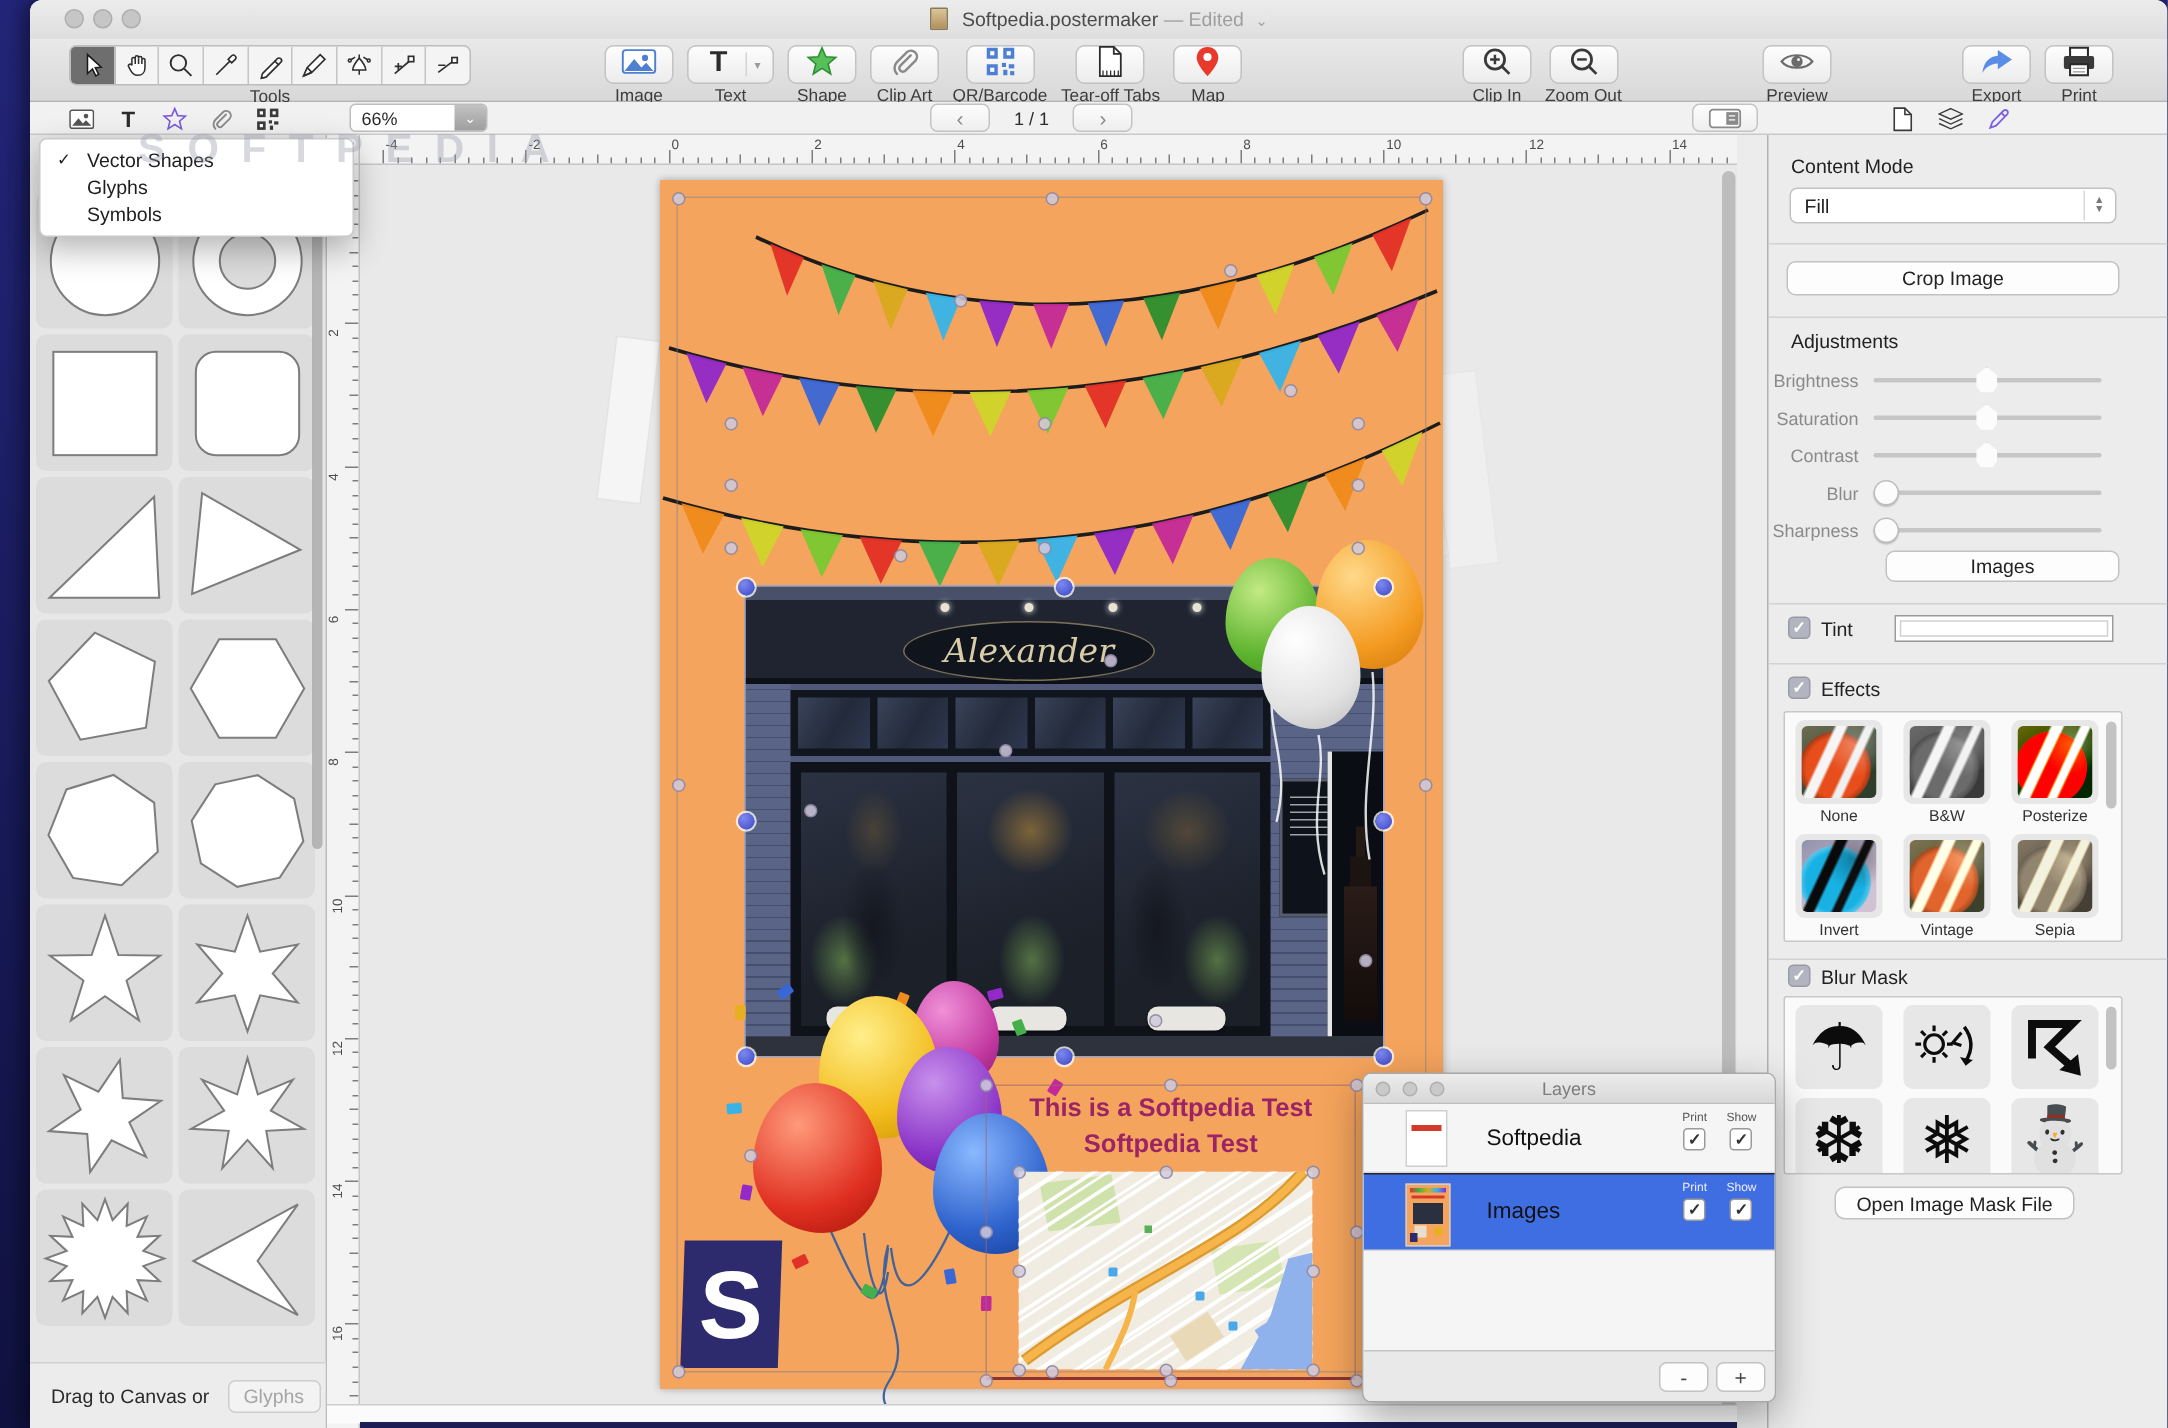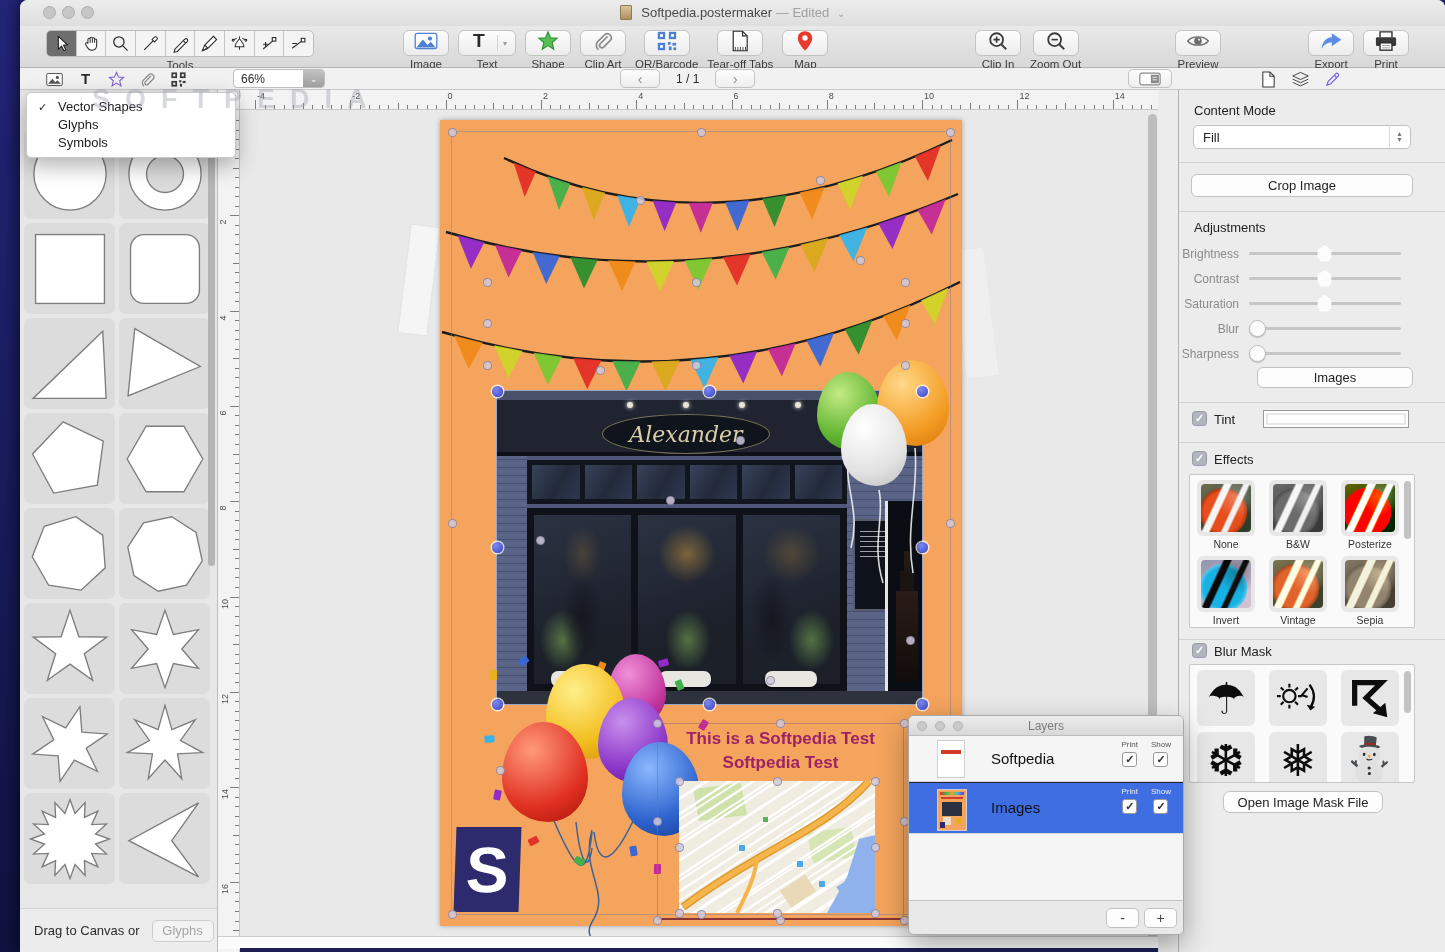--- a/index.html
+++ b/index.html
@@ -1026,27 +1026,27 @@
     <div class="divider" style="top:121px"></div>
     <div class="insp-lb" style="top:130px">Adjustments</div>
     <div id="sliders">
         <div class="sl-row">
           <div class="sl-lb">Brightness</div>
           <div class="sl-tr">
             <div class="sl-th th-pointed" style="left: 68px;"></div>
           </div>
         </div>
         <div class="sl-row">
-          <div class="sl-lb">Contrast</div>
+          <div class="sl-lb">Saturation</div>
           <div class="sl-tr">
             <div class="sl-th th-pointed" style="left: 68px;"></div>
           </div>
         </div>
         <div class="sl-row">
-          <div class="sl-lb">Saturation</div>
+          <div class="sl-lb">Contrast</div>
           <div class="sl-tr">
             <div class="sl-th th-pointed" style="left: 68px;"></div>
           </div>
         </div>
         <div class="sl-row">
           <div class="sl-lb">Blur</div>
           <div class="sl-tr">
             <div class="sl-th th-round" style="left: 0px;"></div>
           </div>
         </div>

